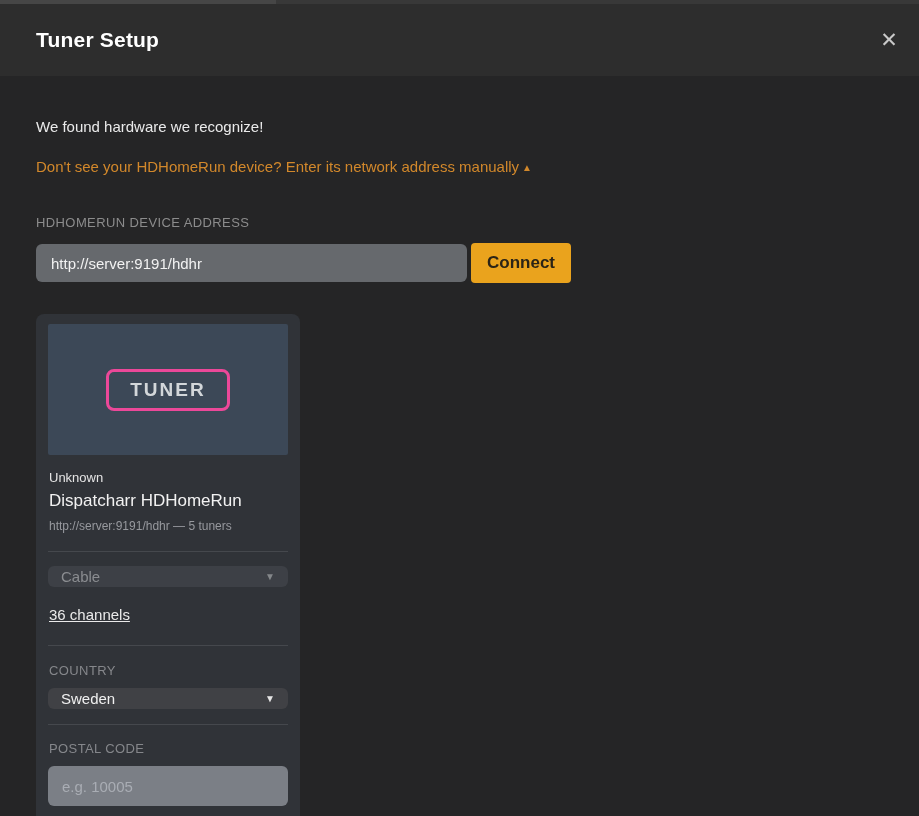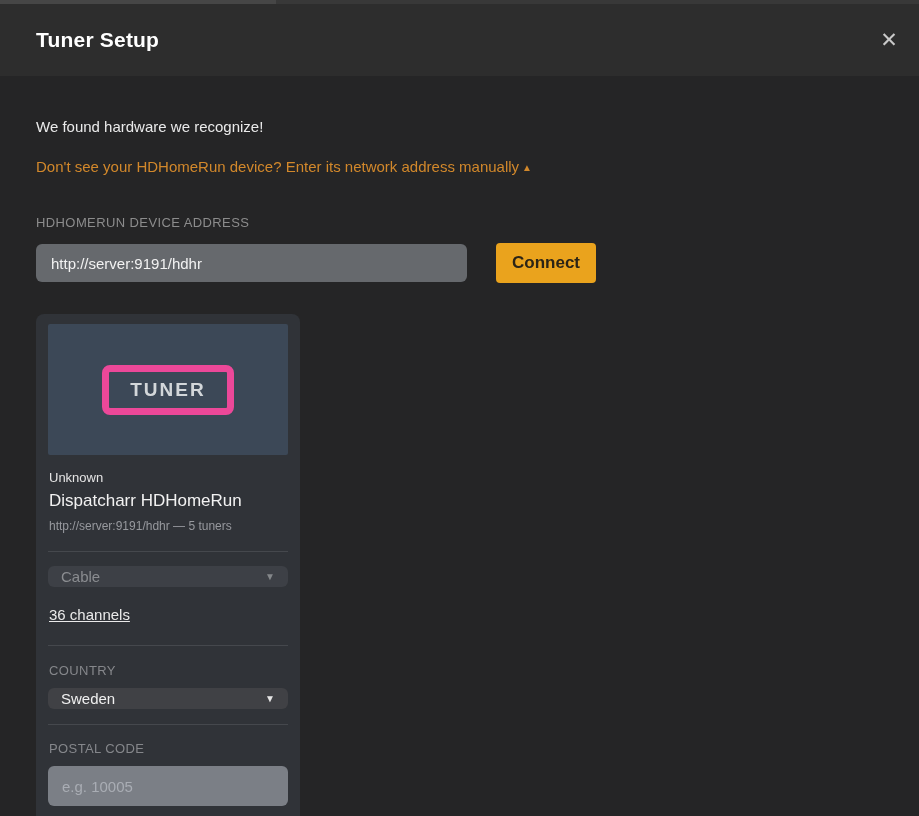--- a/index.html
+++ b/index.html
@@ -37,21 +37,21 @@
     margin: 23px 0 0 36px; font-size: 15px; color: #d2882b; cursor: pointer;
     display: inline-flex; align-items: center; gap: 3px;
   }
   .manual-link .tri { font-size: 10px; line-height: 1; position: relative; top: 1px; }
 
   .field-label {
     font-size: 13px; font-weight: 400; color: #8c8c8c; letter-spacing: 0.4px;
   }
   .addr-label { margin: 39px 0 0 36px; }
 
-  .addr-row { margin: 13px 0 0 36px; display: flex; align-items: center; gap: 29px; }
+  .addr-row { margin: 13px 0 0 36px; display: flex; align-items: center; gap: 4px; }
   .addr-input {
     width: 431px; height: 38px; background: #66696d; border: none; border-radius: 6px;
     color: #f2f2f2; font-size: 15px; padding: 0 15px; outline: none;
     font-family: "Liberation Sans", sans-serif;
   }
   .connect-btn {
     width: 100px; height: 40px; background: #eaa31d; border: none; border-radius: 4px;
     color: #2b2416; font-size: 17px; font-weight: 700; cursor: pointer;
     font-family: "Liberation Sans", sans-serif;
   }
@@ -59,21 +59,21 @@
   
   .device-card {
     margin: 31px 0 0 36px; width: 264px; background: #303338; border-radius: 8px;
     padding: 10px 12px 24px 12px;
   }
   .tuner-image {
     width: 240px; height: 131px; background: #3c4857; border-radius: 2px;
     display: flex; align-items: center; justify-content: center;
   }
   .tuner-badge {
-    border: 7px solid #ec4899; border-radius: 8px; padding: 7px 21px;
+    border: 3px solid #ec4899; border-radius: 8px; padding: 7px 21px;
     color: #d3d7da; font-size: 19px; font-weight: 700; letter-spacing: 2px;
   }
   .device-status { margin-top: 15px; font-size: 13px; color: #e4e4e4; padding-left: 1px; }
   .device-name { margin-top: 6px; font-size: 17px; color: #f2f2f2; padding-left: 1px; }
   .device-meta { margin-top: 8px; font-size: 12px; color: #97999e; padding-left: 1px; }
 
   .divider { height: 1px; background: #45484d; }
   .div-1 { margin: 18px 0 14px 0; }
   .div-2 { margin: 22px 0 17px 0; }
   .div-3 { margin: 15px 0 16px 0; }

